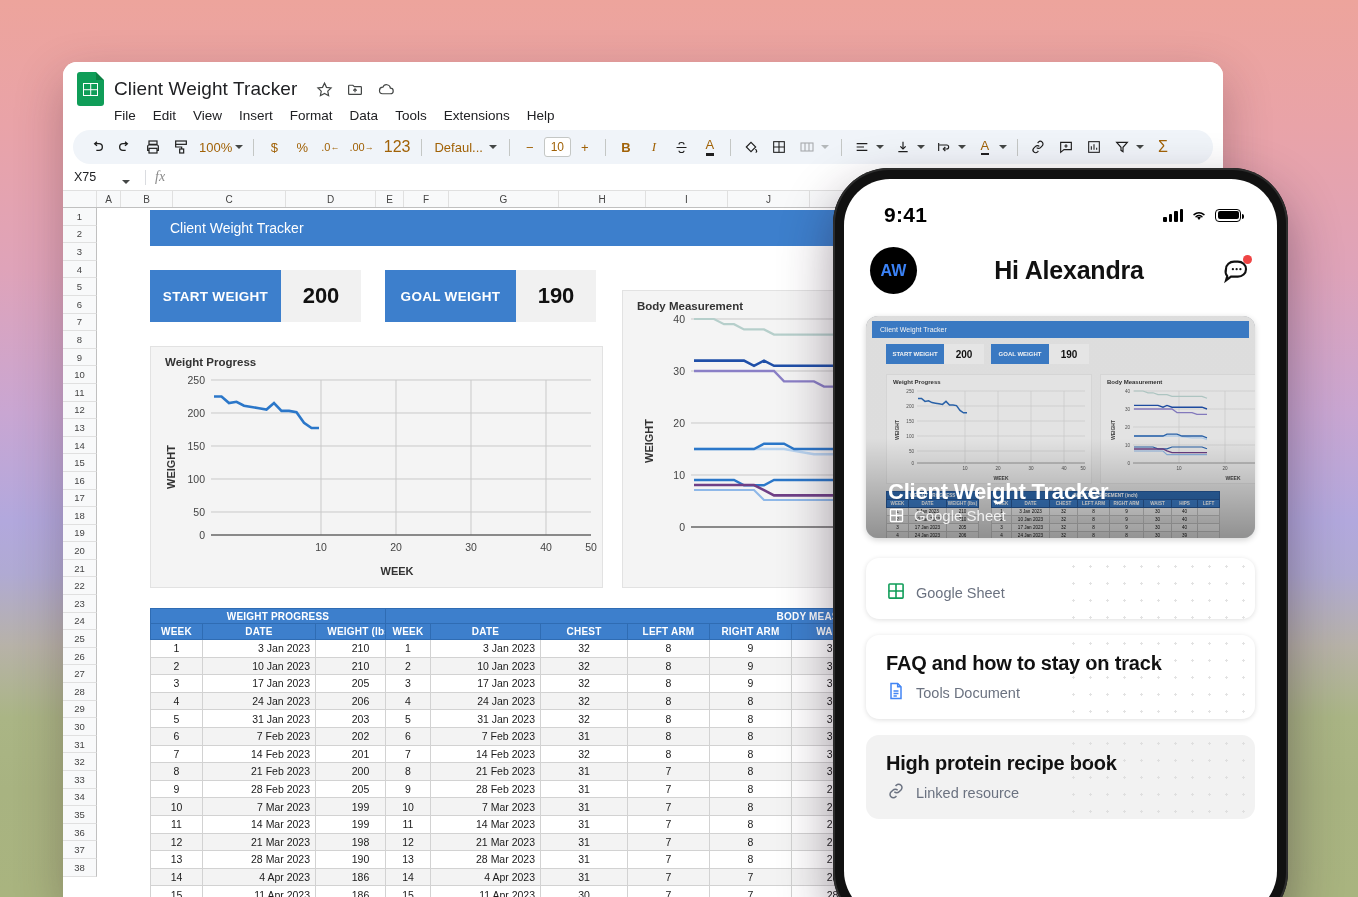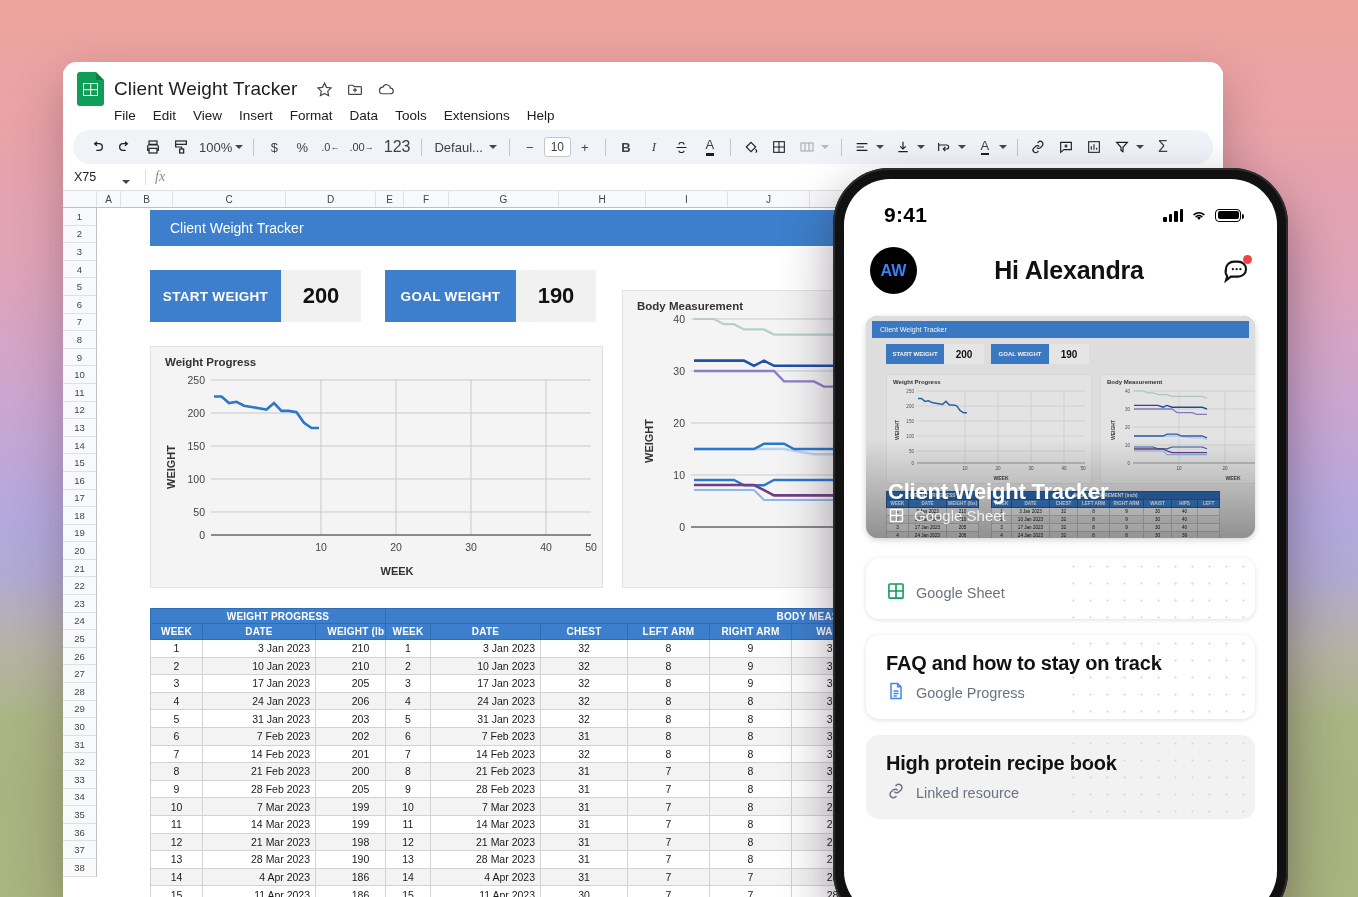--- a/index.html
+++ b/index.html
@@ -38,21 +38,21 @@
   .gs-logo .grid::before{content:"";position:absolute;left:0;top:50%;width:100%;height:1.6px;background:#fff;transform:translateY(-50%);}
   .gs-logo .grid::after{content:"";position:absolute;top:0;left:50%;height:100%;width:1.6px;background:#fff;transform:translateX(-50%);}
   .doc-title{ font-size:19px; color:#202124; letter-spacing:.1px; }
   .hdr-icons{ display:flex; align-items:center; gap:13px; margin-left:9px; color:#444746; }
   .hdr-icons svg{ display:block; }
   .menu-row{ display:flex; gap:17px; margin:2px 0 0 37px; font-size:13.5px; color:#202124; }
   .menu-row span{ cursor:default; }
 
   .toolbar{
     margin:7px 10px 0 10px; height:34px; background:#f0f4f9; border-radius:18px;
-    display:flex; align-items:center; gap:0; padding:0 10px; color:#404040;
+    display:flex; align-items:center; gap:0; padding:0 10px; color:#a16207;
   }
   .tb{ width:28px; height:28px; display:flex; align-items:center; justify-content:center;
        border-radius:50%; font-size:13px; }
   .tb.w-auto{ width:auto; padding:0 5px; }
   .tb-sep{ width:1px; height:17px; background:#c4c7c5; margin:0 6px; }
   .zoomsel{ display:flex; align-items:center; gap:3px; font-size:13px; padding:0 4px; }
   .caret{ width:0;height:0;border-left:4px solid transparent;border-right:4px solid transparent;border-top:4px solid #444746; }
   .fontsel{ display:flex; align-items:center; gap:6px; font-size:13px; padding:0 6px; }
   .fsize{ width:27px;height:20px;border:1px solid #c4c7c5;border-radius:3px;background:#fff;
           font-size:12px; display:flex;align-items:center;justify-content:center; }
@@ -957,21 +957,21 @@
         </div>
         <div class="card">
           <span class="dots"></span>
           <div class="card-title">FAQ and how to stay on track</div>
           <div class="card-sub">
             <span><svg width="20" height="20" viewBox="0 0 24 24" fill="none" stroke="#4285f4" stroke-width="1.8">
                 <path d="M6 3h8l4 4v14H6z"></path>
                 <path d="M14 3v4h4"></path>
                 <path d="M9 12h6M9 15h6M9 18h4"></path>
               </svg></span>
-            <span>Google Progress</span>
+            <span>Tools Document</span>
           </div>
         </div>
         <div class="card dim">
           <span class="dots"></span>
           <div class="card-title">High protein recipe book</div>
           <div class="card-sub">
             <span><svg width="20" height="20" viewBox="0 0 24 24" fill="none" stroke="#6b7280" stroke-width="1.8">
                 <path d="M10 13a4 4 0 005.7 0l2.3-2.3a4 4 0 10-5.7-5.7L11.5 6"></path>
                 <path d="M14 11a4 4 0 00-5.7 0L6 13.3a4 4 0 005.7 5.7L12.5 18"></path>
               </svg></span>

